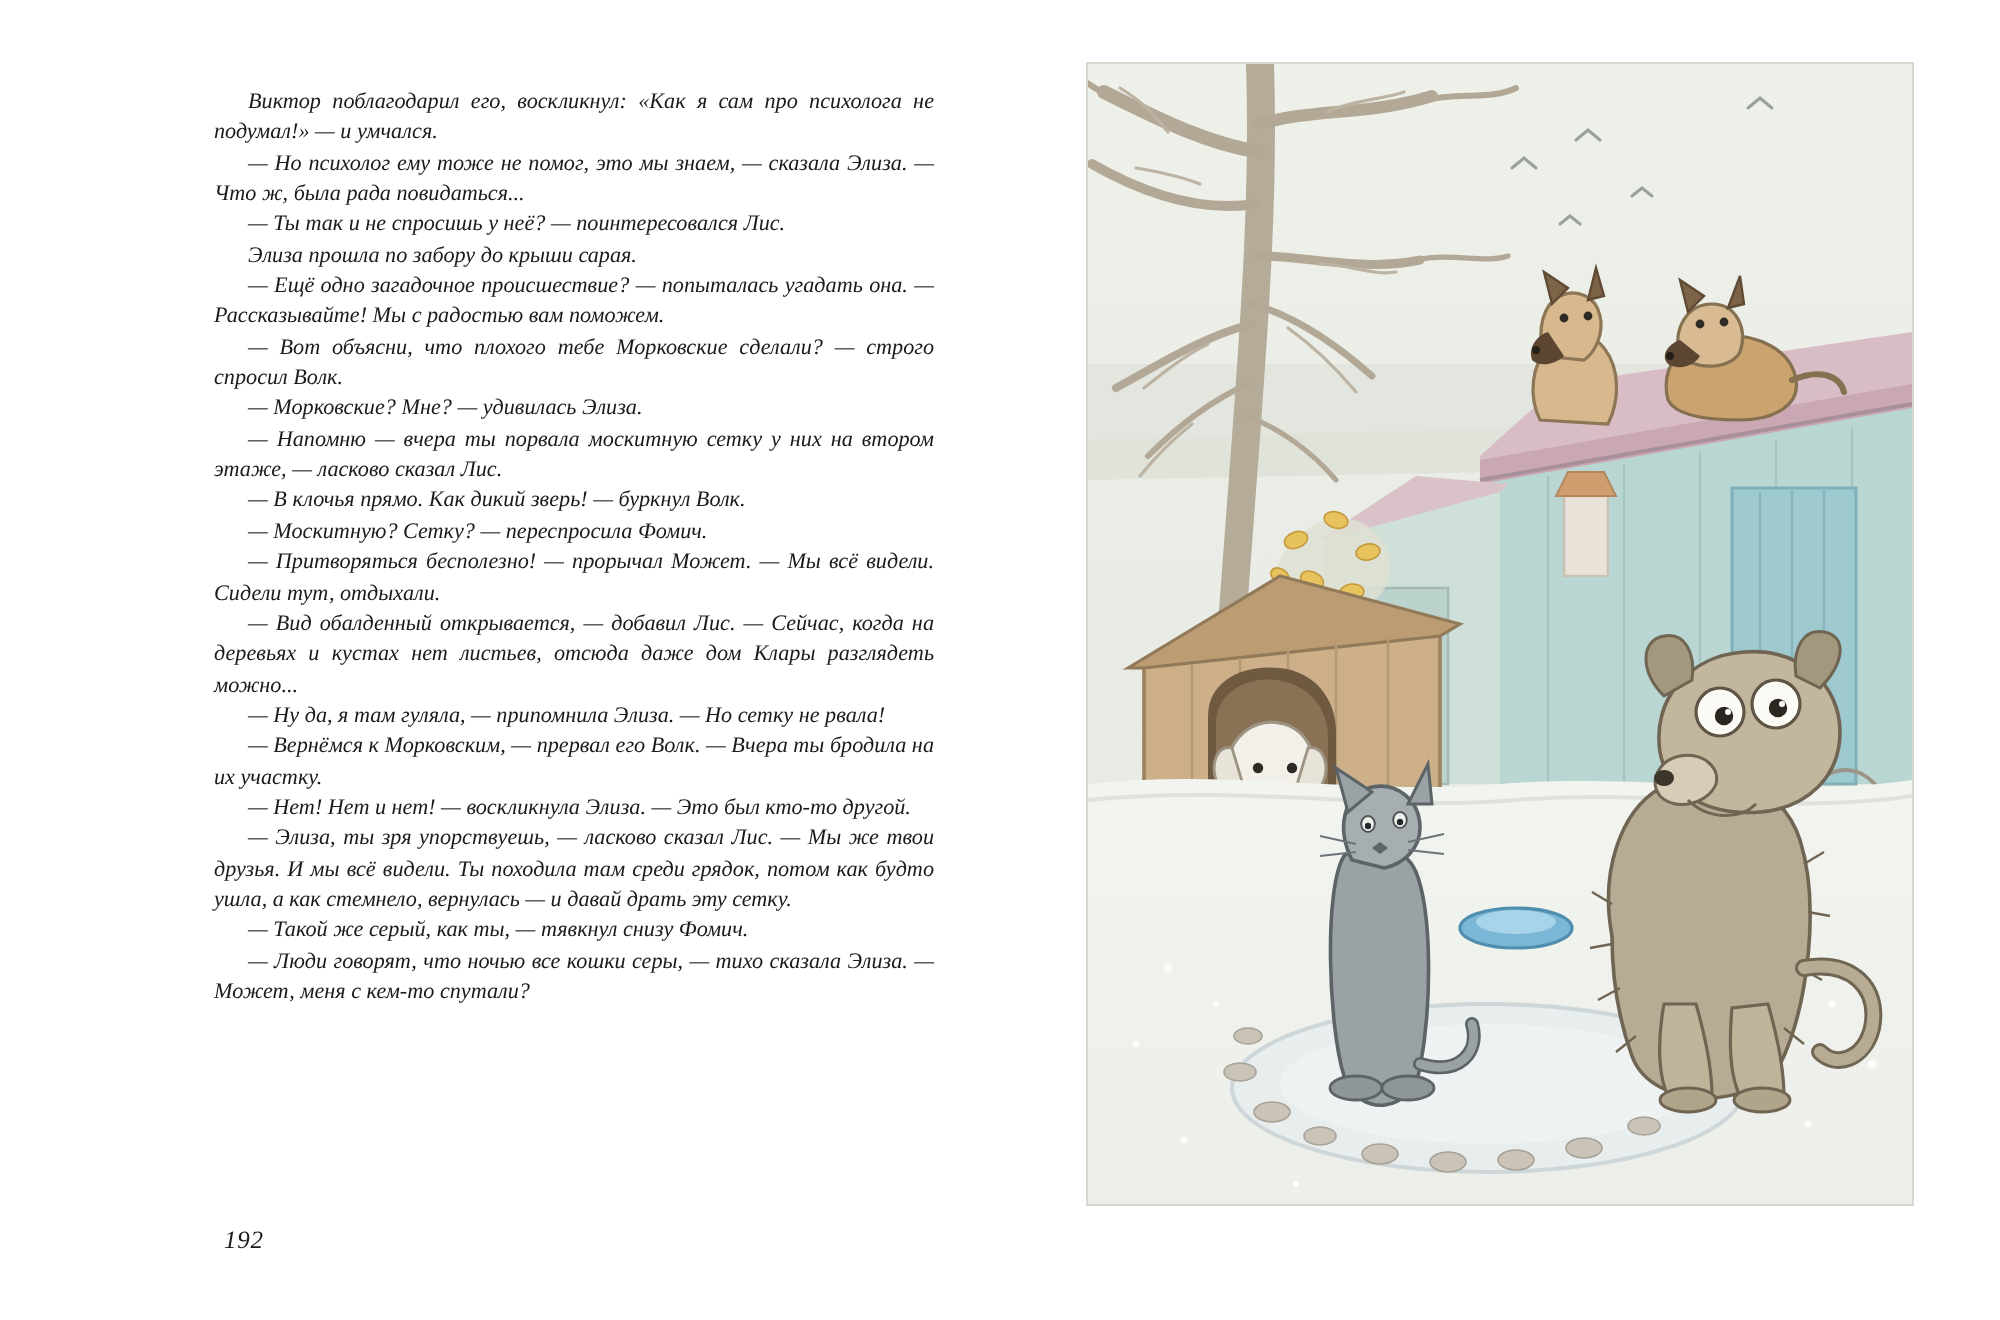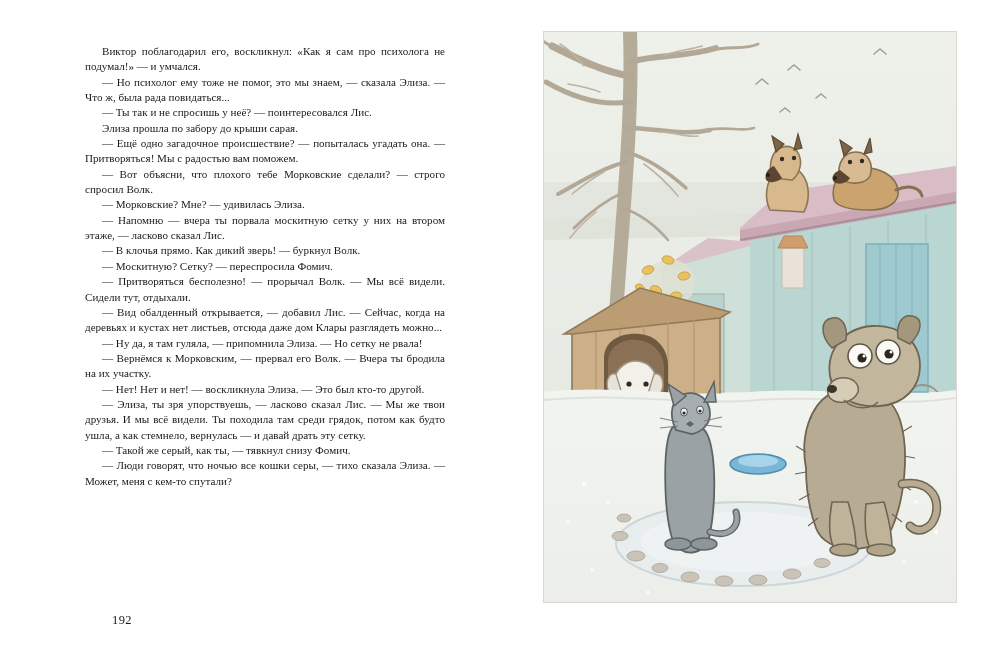--- a/index.html
+++ b/index.html
@@ -19,21 +19,22 @@
     height: 660px;
     background: #ffffff;
     display: flex;
   }
   
   .page-left {
     position: relative;
     width: 500px;
     height: 544px;
     box-sizing: border-box;
-    padding: 44px 58px 0 85px;
+    padding: 44px 58px 0 107px;
+    font-style: italic;
   }
   .text-column {
     width: 360px;
     font-size: 11.1px;
     line-height: 15.35px;
     color: #1a1a1a;
     text-align: justify;
     text-justify: inter-word;
     hyphens: auto;
   }
@@ -72,27 +73,27 @@
 <body>
 
 <div class="book-spread">
 
   <div class="page-left">
     <div class="text-column">
       <p class="para">Виктор поблагодарил его, воскликнул: «Как я сам про психолога не подумал!» — и умчался.</p>
       <p class="para">— Но психолог ему тоже не помог, это мы знаем, — сказала Элиза. — Что ж, была рада повидаться...</p>
       <p class="para">— Ты так и не спросишь у неё? — поинтересовался Лис.</p>
       <p class="para">Элиза прошла по забору до крыши сарая.</p>
-      <p class="para">— Ещё одно загадочное происшествие? — попыталась угадать она. — Притворяться! Мы с радостью вам поможем.</p>
+      <p class="para">— Ещё одно загадочное происшествие? — попыталась угадать она. — Рассказывайте! Мы с радостью вам поможем.</p>
       <p class="para">— Вот объясни, что плохого тебе Морковские сделали? — строго спросил Волк.</p>
       <p class="para">— Морковские? Мне? — удивилась Элиза.</p>
       <p class="para">— Напомню — вчера ты порвала москитную сетку у них на втором этаже, — ласково сказал Лис.</p>
       <p class="para">— В клочья прямо. Как дикий зверь! — буркнул Волк.</p>
       <p class="para">— Москитную? Сетку? — переспросила Фомич.</p>
-      <p class="para">— Притворяться бесполезно! — прорычал Волк. — Мы всё видели. Сидели тут, отдыхали.</p>
+      <p class="para">— Притворяться бесполезно! — прорычал Может. — Мы всё видели. Сидели тут, отдыхали.</p>
       <p class="para">— Вид обалденный открывается, — добавил Лис. — Сейчас, когда на деревьях и кустах нет листьев, отсюда даже дом Клары разглядеть можно...</p>
       <p class="para">— Ну да, я там гуляла, — припомнила Элиза. — Но сетку не рвала!</p>
       <p class="para">— Вернёмся к Морковским, — прервал его Волк. — Вчера ты бродила на их участку.</p>
       <p class="para">— Нет! Нет и нет! — воскликнула Элиза. — Это был кто-то другой.</p>
       <p class="para">— Элиза, ты зря упорствуешь, — ласково сказал Лис. — Мы же твои друзья. И мы всё видели. Ты походила там среди грядок, потом как будто ушла, а как стемнело, вернулась — и давай драть эту сетку.</p>
       <p class="para">— Такой же серый, как ты, — тявкнул снизу Фомич.</p>
       <p class="para">— Люди говорят, что ночью все кошки серы, — тихо сказала Элиза. — Может, меня с кем-то спутали?</p>
     </div>
     <div class="page-number">192</div>
   </div>

